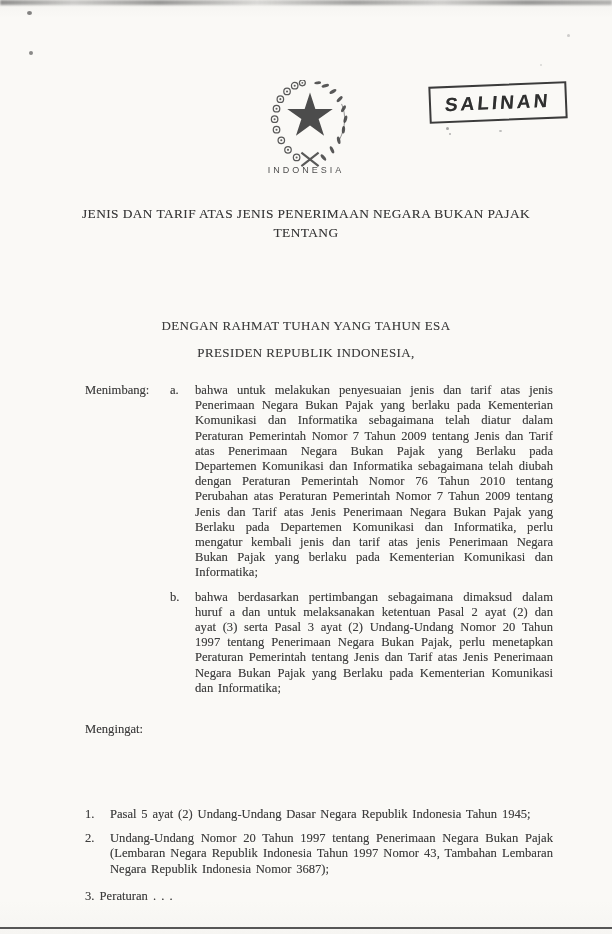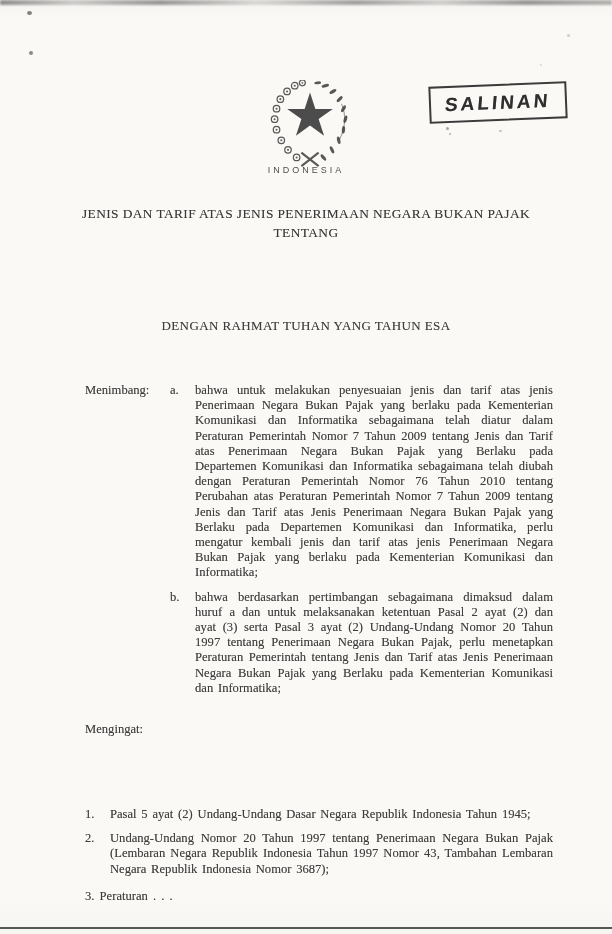--- a/index.html
+++ b/index.html
@@ -142,20 +142,21 @@
   <div class="letterhead">
     <div class="lh1">INDONESIA</div>
   </div>
 
   <div class="doc-title">
     <div>JENIS DAN TARIF ATAS JENIS PENERIMAAN NEGARA BUKAN PAJAK</div>
     <div>TENTANG</div>
   </div>
 
   <div class="invocation">DENGAN RAHMAT TUHAN YANG TAHUN ESA</div>
+  <div class="authority">PRESIDEN REPUBLIK INDONESIA,</div>
 
   <div class="body-text">
 
     <div class="section sec-menimbang">
       <div class="label">Menimbang:</div>
       <div class="items">
         <div class="item">
           <span class="marker">a.</span>
           <span class="itext">bahwa untuk melakukan penyesuaian jenis dan tarif atas jenis Penerimaan Negara Bukan Pajak yang berlaku pada Kementerian Komunikasi dan Informatika sebagaimana telah diatur dalam Peraturan Pemerintah Nomor 7 Tahun 2009 tentang Jenis dan Tarif atas Penerimaan Negara Bukan Pajak yang Berlaku pada Departemen Komunikasi dan Informatika sebagaimana telah diubah dengan Peraturan Pemerintah Nomor 76 Tahun 2010 tentang Perubahan atas Peraturan Pemerintah Nomor 7 Tahun 2009 tentang Jenis dan Tarif atas Jenis Penerimaan Negara Bukan Pajak yang Berlaku pada Departemen Komunikasi dan Informatika, perlu mengatur kembali jenis dan tarif atas jenis Penerimaan Negara Bukan Pajak yang berlaku pada Kementerian Komunikasi dan Informatika;</span>
         </div>

